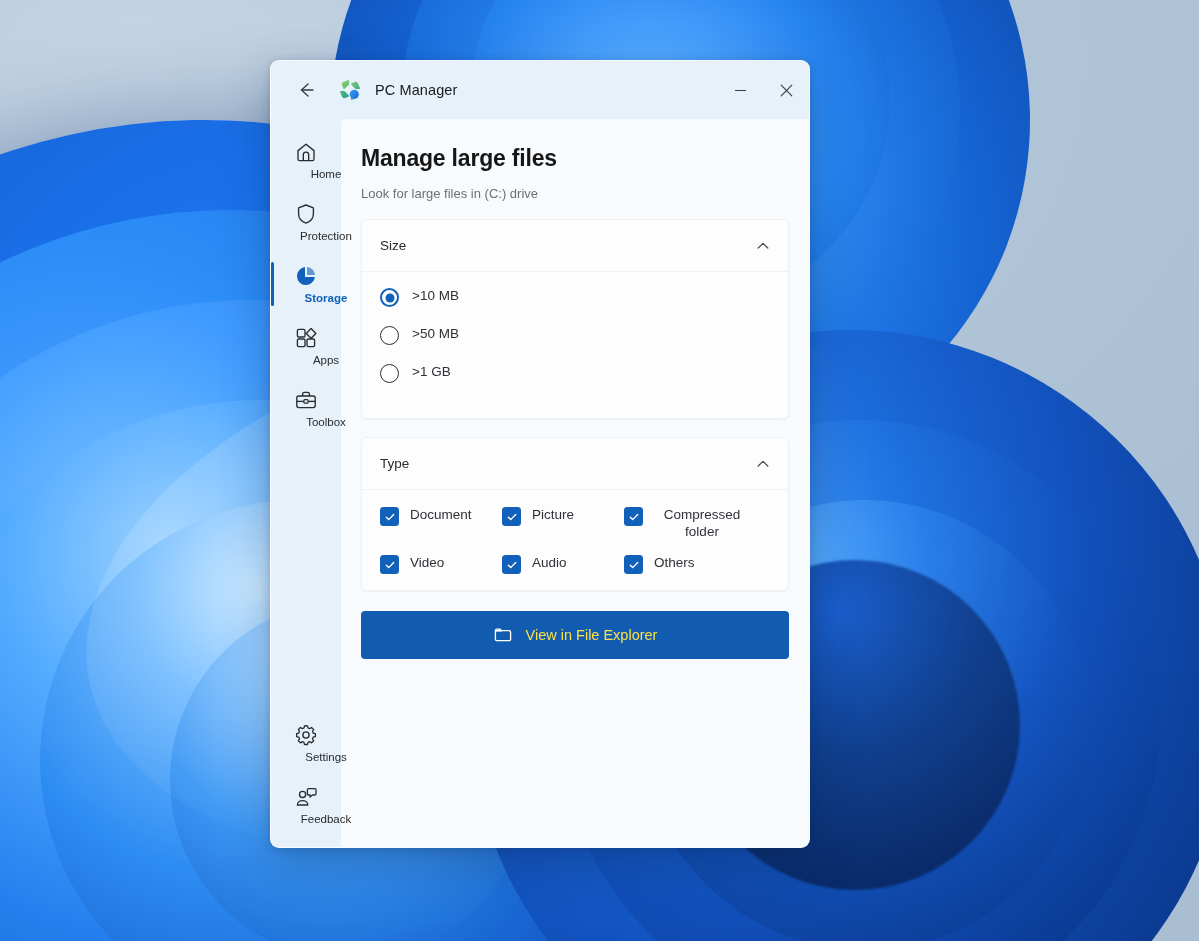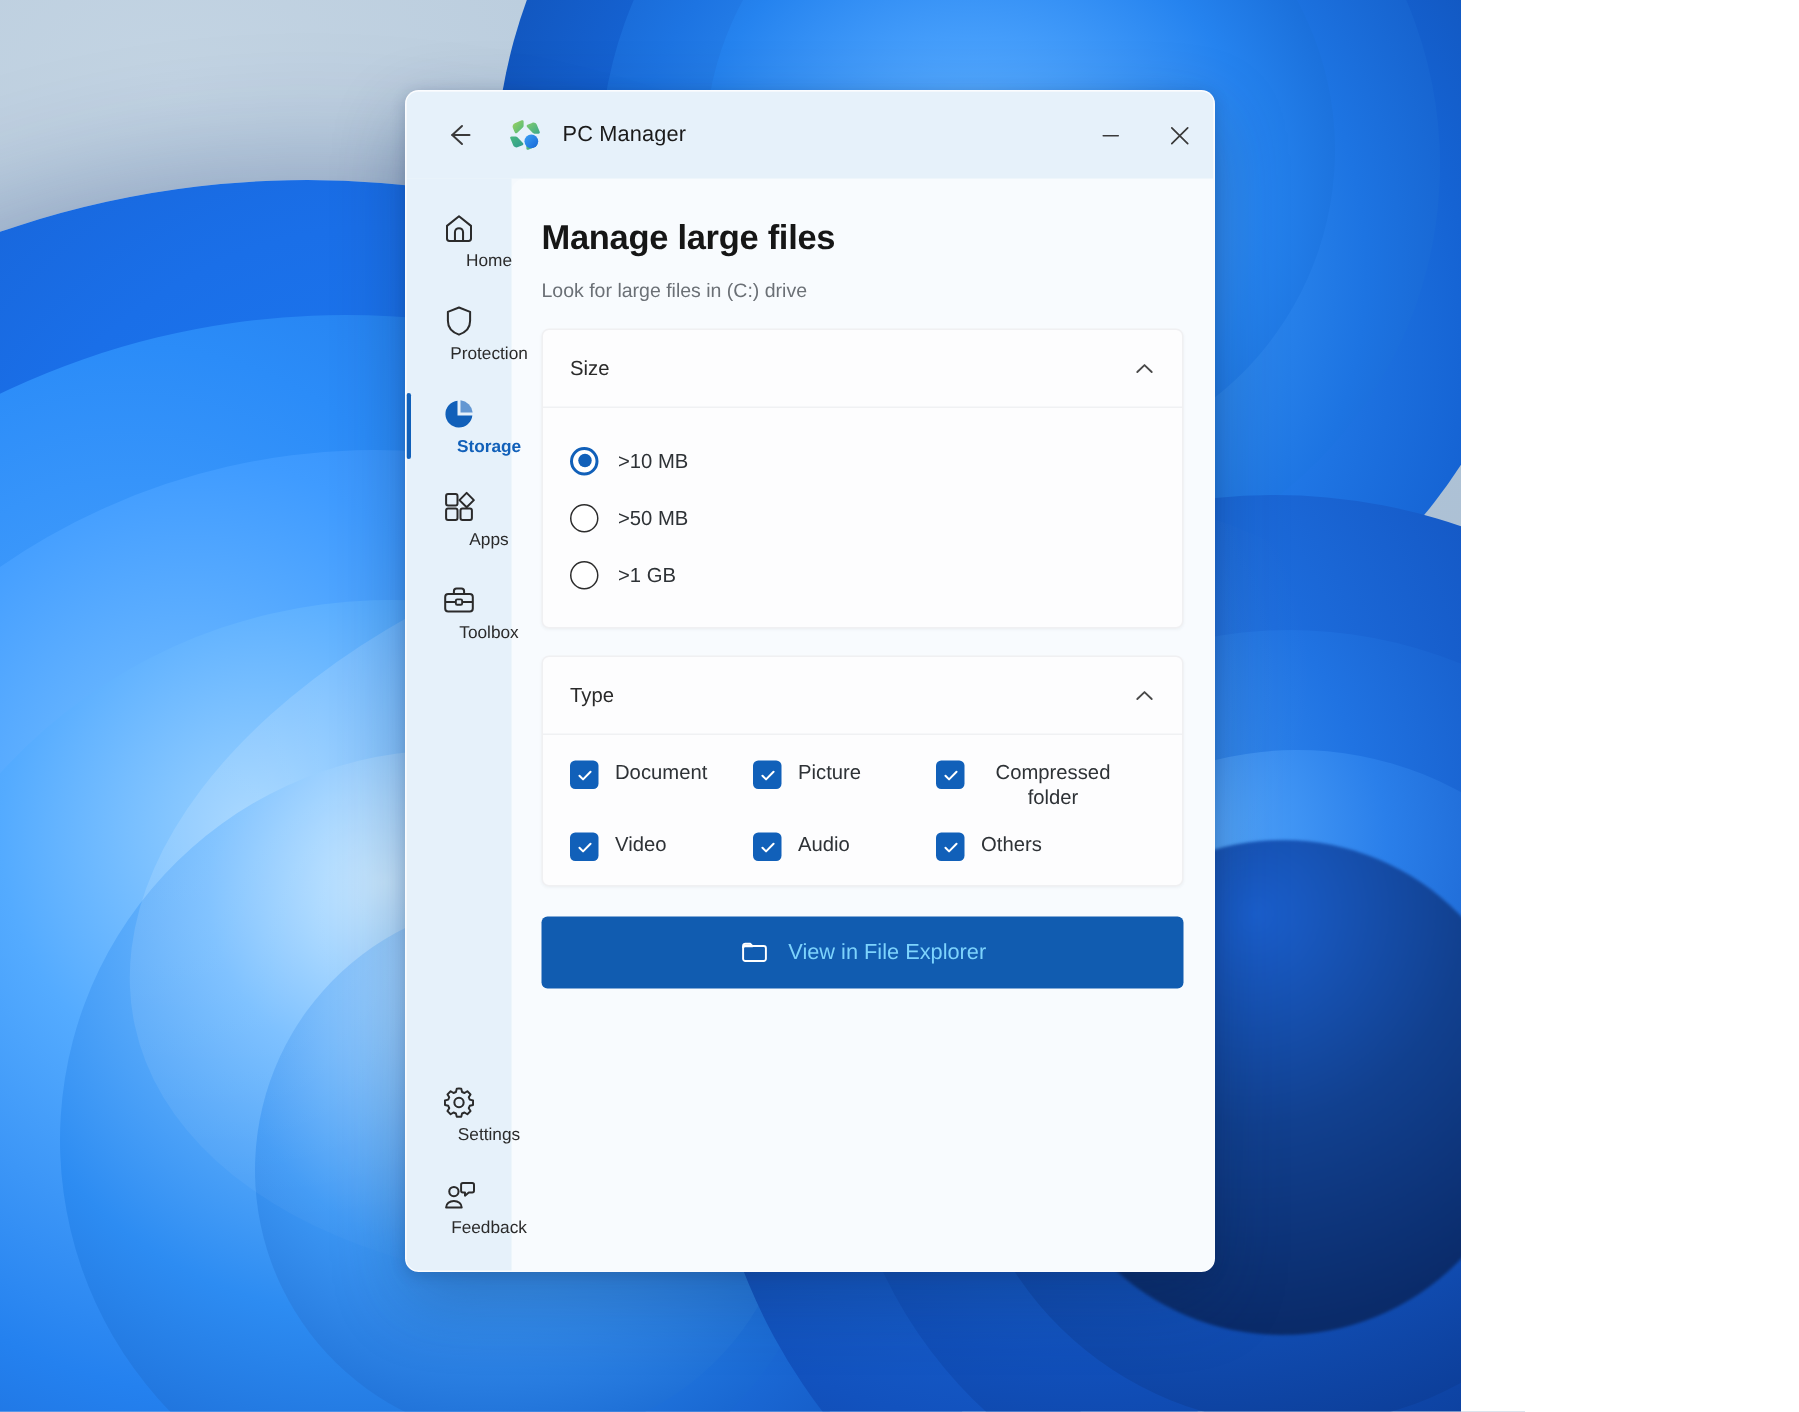--- a/index.html
+++ b/index.html
@@ -3,21 +3,21 @@
 <meta charset="utf-8">
 <style>
   * { box-sizing: border-box; margin: 0; padding: 0; }
   html, body {
     width: 1199px; height: 941px; overflow: hidden;
     font-family: "Liberation Sans", sans-serif;
   }
 
   
   #desktop {
-    position: relative; width: 974px; height: 941px;
+    position: relative; width: 1199px; height: 941px;
     background: #b6c8da;
     overflow: hidden;
   }
   .wp { position: absolute; pointer-events: none; }
 
   
   #wp-sky {
     inset: 0;
     background:
       radial-gradient(120% 90% at 12% 6%, #c3d4e3 0%, #b4c7d9 45%, #a9bed3 100%);
@@ -196,21 +196,21 @@
     padding: 0 18px;
     border-bottom: 1px solid #f0f1f3;
     cursor: pointer;
   }
   .card-header .card-title { font-size: 13.5px; color: #2a2a2a; }
   .card-header .chev { margin-left: auto; width: 14px; height: 14px; }
   .card-body { padding: 16px 18px 16px 18px; }
 
   
   .radio-row {
-    display: flex; align-items: center; height: 38px; cursor: pointer; gap: 13px;
+    display: flex; align-items: flex-start; height: 38px; cursor: pointer; gap: 13px;
   }
   .radio {
     width: 19px; height: 19px; border-radius: 50%;
     border: 1.7px solid #2d2d2d; background: #fff;
     flex: 0 0 auto; position: relative;
   }
   .radio.checked { border-color: #1160b9; border-width: 2px; }
   .radio.checked::after {
     content: ""; position: absolute; left: 50%; top: 50%;
     width: 9px; height: 9px; border-radius: 50%;
@@ -232,21 +232,21 @@
     display: flex; align-items: center; justify-content: center;
     margin-top: 1px;
   }
   .check-label { font-size: 13.5px; color: #2e3236; line-height: 17px; max-width: 96px; }
 
   
   #explorer-btn {
     margin-top: 20px; height: 48px; width: 100%;
     background: #115cb0; border: none; border-radius: 4px;
     display: flex; align-items: center; justify-content: center; gap: 13px;
-    color: #7dd3fc; font-size: 14.5px; cursor: pointer;
+    color: #fde047; font-size: 14.5px; cursor: pointer;
     font-family: "Liberation Sans", sans-serif;
   }
 </style>
 </head>
 <body>
 
 <div id="desktop">
   <div class="wp" id="wp-sky"></div>
   <div class="wp ribbon" id="rb11"></div>
   <div class="wp ribbon" id="rb12"></div>

